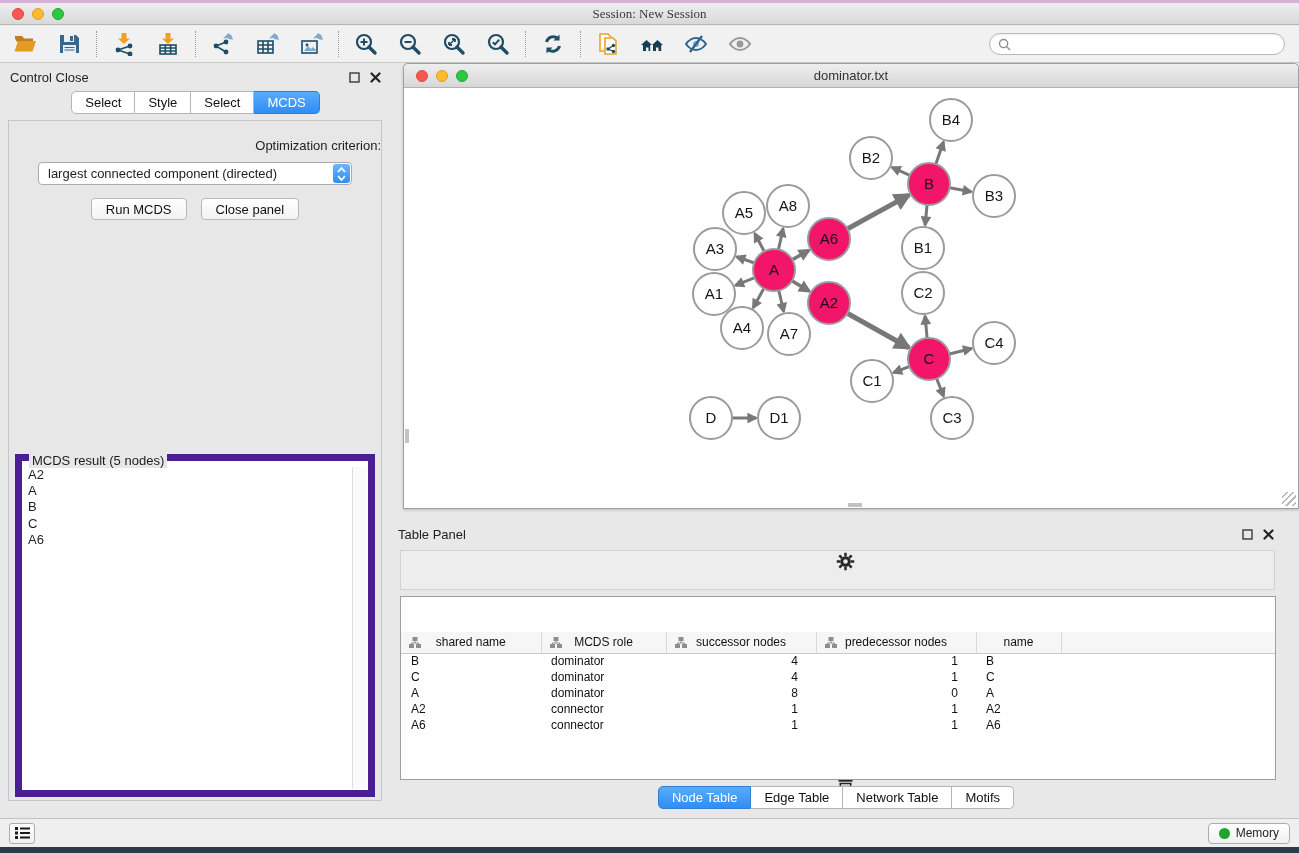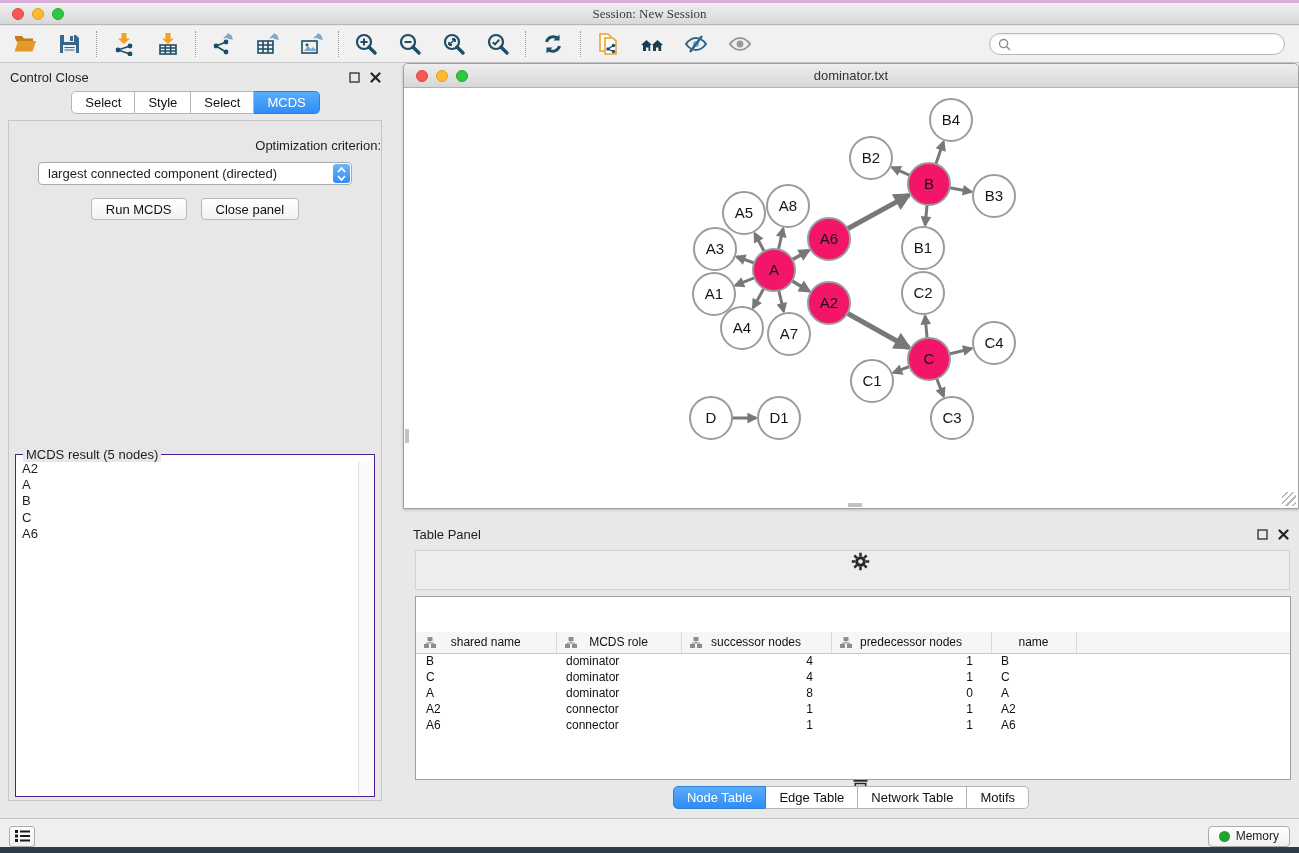--- a/index.html
+++ b/index.html
@@ -54,60 +54,60 @@
   #opt-select-row { display:flex; justify-content:center; margin-top:9px; }
   #opt-select { position:relative; width:314px; height:23px; background:#fff; border:1px solid #ABABAB;
     border-radius:4px; font-size:13px; display:flex; align-items:center; padding-left:9px; cursor:pointer; }
   #opt-stepper { position:absolute; right:1px; top:1px; bottom:1px; width:17px; border-radius:3px;
     background:linear-gradient(#6DB6FB,#2E8DF6); display:flex; flex-direction:column; align-items:center; justify-content:center; gap:2px; }
   #opt-stepper svg { width:9px; height:6px; display:block; }
   #cp-buttons { display:flex; justify-content:center; gap:14px; margin-top:13px; }
   .mac-btn { height:22px; padding:0 14px; background:linear-gradient(#FFFFFF,#F2F2F2); border:1px solid #B9B9B9;
     border-radius:4px; font-size:13px; font-family:inherit; color:#111; cursor:pointer; }
   #mcds-result { position:absolute; left:6px; right:6px; top:333px; bottom:3px;
-    border:1px solid #4c1d95; background:#fff; }
+    border:7px solid #4c1d95; background:#fff; }
   #mcds-legend { position:absolute; top:-8px; left:7px; background:#E7E7E7; padding:0 3px; font-size:13px; }
   #mcds-list { position:absolute; left:1px; right:16px; top:6px; bottom:1px; list-style:none; overflow:hidden; }
   #mcds-list li { font-size:13px; line-height:16.2px; padding-left:5px; }
   #mcds-scroll { position:absolute; right:1px; top:6px; bottom:1px; width:15px; background:#FAFAFA; border-left:1px solid #E0E0E0; }
 
   
   #network-window { position:absolute; left:403px; top:63px; width:896px; height:446px;
     background:#fff; border:1px solid #9F9F9F; border-radius:5px 5px 0 0; box-shadow:0 1px 3px rgba(0,0,0,.2); }
   #nw-titlebar { height:24px; background:linear-gradient(#EEEEEE,#D7D7D7); border-bottom:1px solid #B2B2B2;
     border-radius:5px 5px 0 0; display:flex; align-items:center; position:relative; }
   #nw-titlebar .title { position:absolute; left:0; right:0; text-align:center; font-size:13px; color:#333; }
   #nw-canvas { position:absolute; left:1px; right:1px; top:25px; bottom:1px; background:#fff; overflow:hidden; }
   #graph { display:block; }
   .scroll-tick-v { position:absolute; left:0; top:340px; width:4px; height:14px; background:#C2C2C2; }
   .scroll-tick-h { position:absolute; left:443px; bottom:0; width:14px; height:4px; background:#C2C2C2; }
   #resize-grip { position:absolute; right:1px; bottom:1px; width:14px; height:14px;
     background:repeating-linear-gradient(135deg, transparent 0 3px, #B9B9B9 3px 4.5px); cursor:nwse-resize; }
 
   
-  #table-panel { position:absolute; left:403px; top:520px; width:896px; height:298px; }
+  #table-panel { position:absolute; left:388px; top:520px; width:896px; height:298px; }
   #tp-toolbar { position:absolute; left:12px; right:9px; top:30px; height:40px; background:#EDEDED;
     border:1px solid #D2D2D2; display:flex; align-items:center; gap:24px; padding-left:16px;flex-direction:column; }
   .tp-btn { display:flex; align-items:center; justify-content:center; cursor:pointer; }
   .tp-btn svg { width:21px; height:21px; }
   .tp-btn.disabled { cursor:default; }
   #fx-label { font-family:"DejaVu Serif", serif; font-style:italic; font-size:19px; color:#ACACAC; }
   #tp-tablebox { position:absolute; left:12px; right:8px; top:76px; bottom:38px; background:#fff;
     border:1px solid #9E9E9E; overflow:hidden; }
   #tbl { width:100%; border-collapse:collapse; table-layout:fixed;margin-top:35px; }
   #tbl th { height:21px; background:#F6F6F6; border-bottom:1px solid #C9C9C9; border-right:1px solid #DADADA;
     font-weight:normal; font-size:12px; position:relative; text-align:center; color:#111; }
   #tbl th:last-child { border-right:none; }
   #tbl th .tree-ic { position:absolute; left:8px; top:5px; }
   #tbl td { font-size:12px; height:16px; padding:0 10px; white-space:nowrap; overflow:hidden; color:#111; }
   #tbl td.num { text-align:right; padding-right:18px; }
   #tp-tabs-row { position:absolute; left:0; right:0; bottom:9px; text-align:center; }
 
   
-  #status-bar { position:absolute; left:0; top:818px; width:100%; height:35px; background:#EFEFEF;
+  #status-bar { position:absolute; left:0; top:818px; width:100%; height:29px; background:#EFEFEF;
     border-top:1px solid #C2C2C2; display:flex; align-items:center; padding:0 9px; }
   #list-btn { width:26px; height:21px; background:linear-gradient(#FFF,#EFEFEF); border:1px solid #ACACAC;
     border-radius:3px; display:flex; align-items:center; justify-content:center; cursor:pointer; }
   #memory-btn { margin-left:auto; height:21px; padding:0 10px; background:linear-gradient(#FFF,#F0F0F0);
     border:1px solid #ACACAC; border-radius:4px; display:flex; align-items:center; gap:6px; font-size:12px; cursor:pointer; }
   #memory-dot { width:11px; height:11px; border-radius:50%; background:#1EA32C; }
   #desktop-strip { position:absolute; left:0; bottom:0; width:100%; height:6px; background:#2E3B49; }
 </style>
 </head>
 <body>

